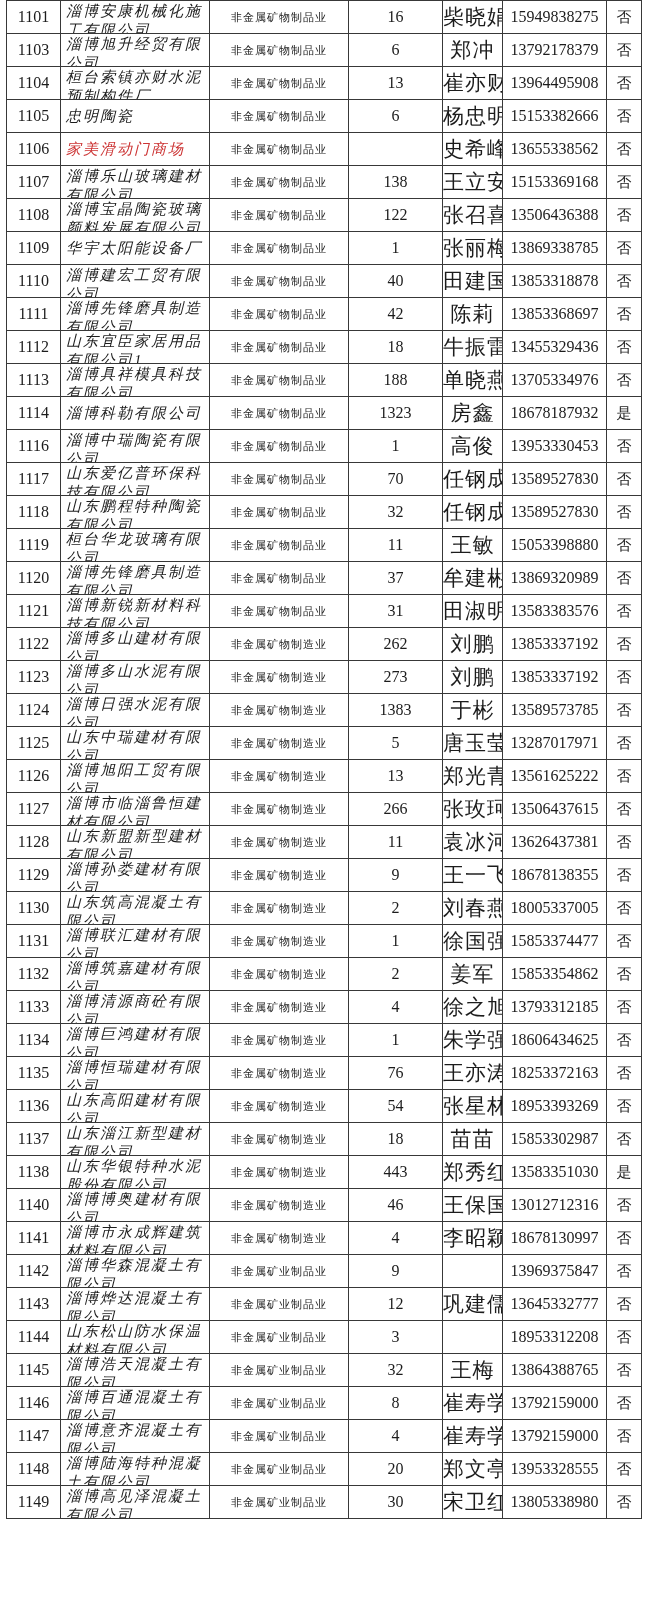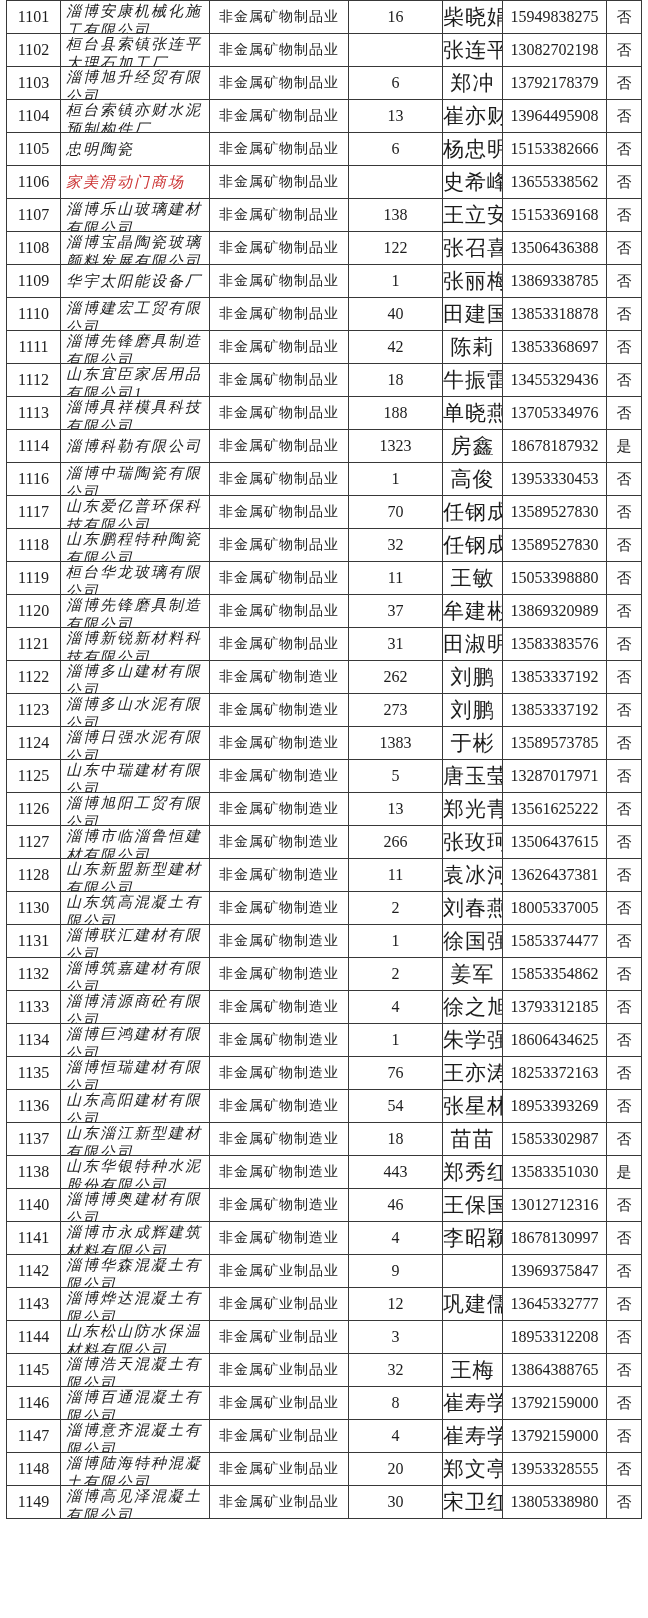--- a/index.html
+++ b/index.html
@@ -48,21 +48,21 @@
     letter-spacing: 2px;
     overflow: hidden;
     display: flex;
     flex-direction: column;
     justify-content: center;
     justify-content: safe center;
     word-break: break-all;
     font-style: italic;
   }
   .nm.red { color: var(--highlight-red, #cc3333); }
-  td.c-ind { font-size: 14px; letter-spacing: 1px; }
+  td.c-ind { font-size: 11px; letter-spacing: 1px; }
   td.c-ct  { font-size: 21px; letter-spacing: 1px; }
   td.c-fl  { font-size: 15px; }
 </style>
 </head>
 <body>
 
 <main>
   <table>
     <colgroup>
       <col class="w-id">
@@ -79,31 +79,20 @@
     <td class="c-name">
       <div class="nm">淄博安康机械化施工有限公司</div>
     </td>
     <td class="c-ind">非金属矿物制品业</td>
     <td class="c-cnt">16</td>
     <td class="c-ct">柴晓娟</td>
     <td class="c-ph">15949838275</td>
     <td class="c-fl">否</td>
   </tr>
 
-  <tr>
-    <td class="c-id">1102</td>
-    <td class="c-name">
-      <div class="nm">桓台县索镇张连平大理石加工厂</div>
-    </td>
-    <td class="c-ind">非金属矿物制品业</td>
-    <td class="c-cnt"></td>
-    <td class="c-ct">张连平</td>
-    <td class="c-ph">13082702198</td>
-    <td class="c-fl">否</td>
-  </tr>
 
   <tr>
     <td class="c-id">1103</td>
     <td class="c-name">
       <div class="nm">淄博旭升经贸有限公司</div>
     </td>
     <td class="c-ind">非金属矿物制品业</td>
     <td class="c-cnt">6</td>
     <td class="c-ct">郑冲</td>
     <td class="c-ph">13792178379</td>
@@ -392,20 +381,31 @@
     <td class="c-name">
       <div class="nm">山东新盟新型建材有限公司</div>
     </td>
     <td class="c-ind">非金属矿物制造业</td>
     <td class="c-cnt">11</td>
     <td class="c-ct">袁冰河</td>
     <td class="c-ph">13626437381</td>
     <td class="c-fl">否</td>
   </tr>
 
+  <tr>
+    <td class="c-id">1129</td>
+    <td class="c-name">
+      <div class="nm">淄博孙娄建材有限公司</div>
+    </td>
+    <td class="c-ind">非金属矿物制造业</td>
+    <td class="c-cnt">9</td>
+    <td class="c-ct">王一飞</td>
+    <td class="c-ph">18678138355</td>
+    <td class="c-fl">否</td>
+  </tr>
 
   <tr>
     <td class="c-id">1130</td>
     <td class="c-name">
       <div class="nm">山东筑高混凝土有限公司</div>
     </td>
     <td class="c-ind">非金属矿物制造业</td>
     <td class="c-cnt">2</td>
     <td class="c-ct">刘春燕</td>
     <td class="c-ph">18005337005</td>

